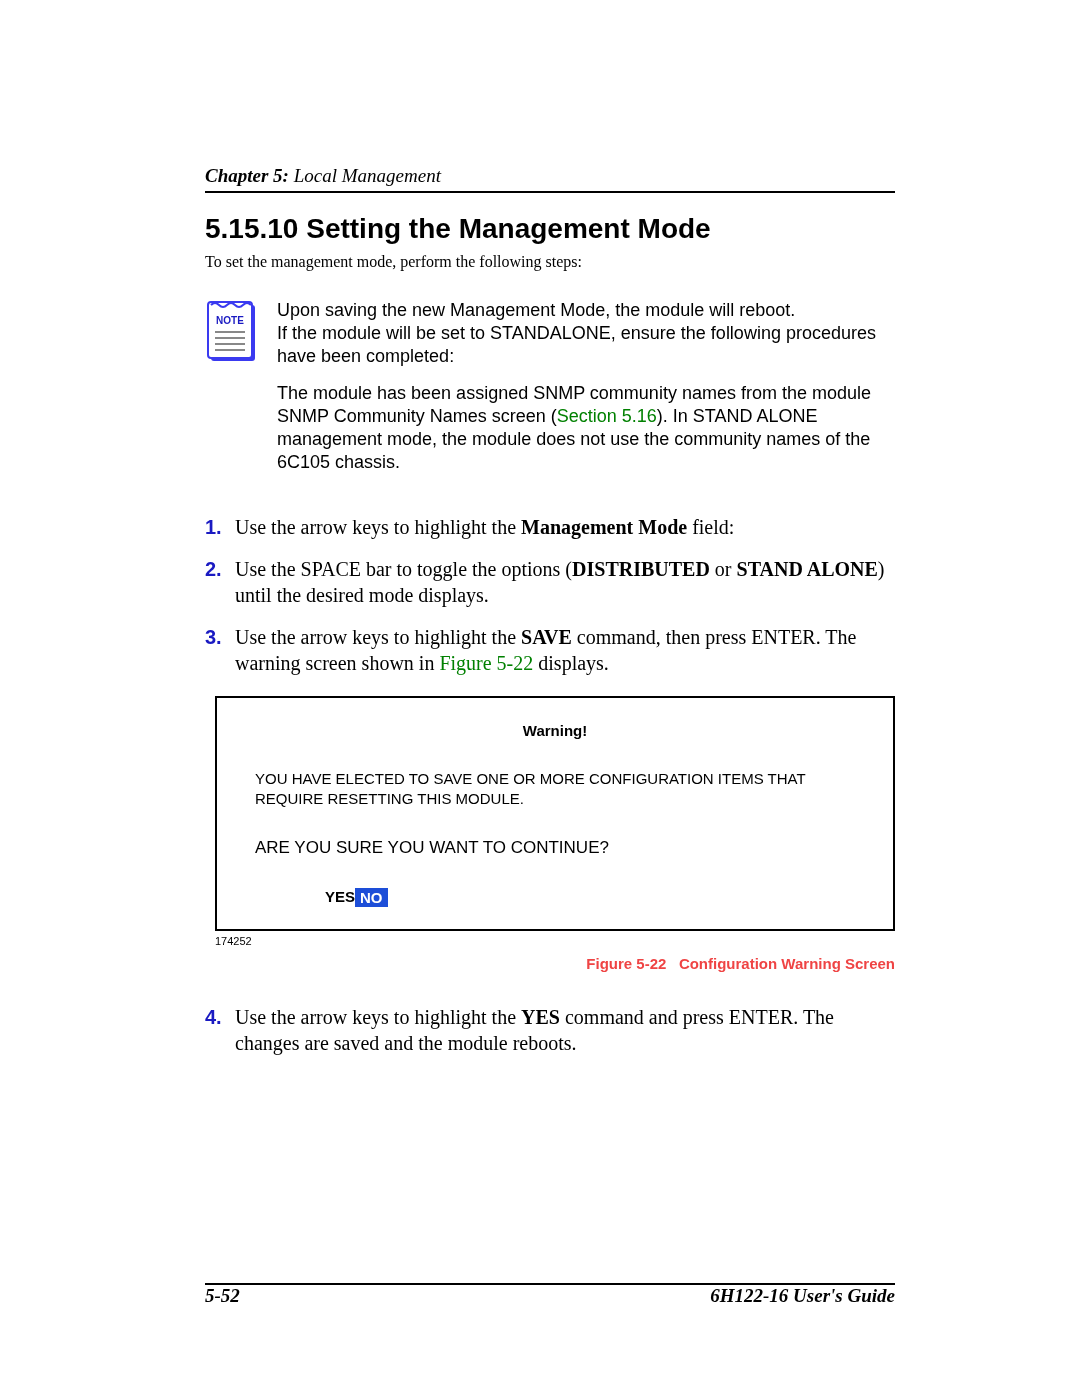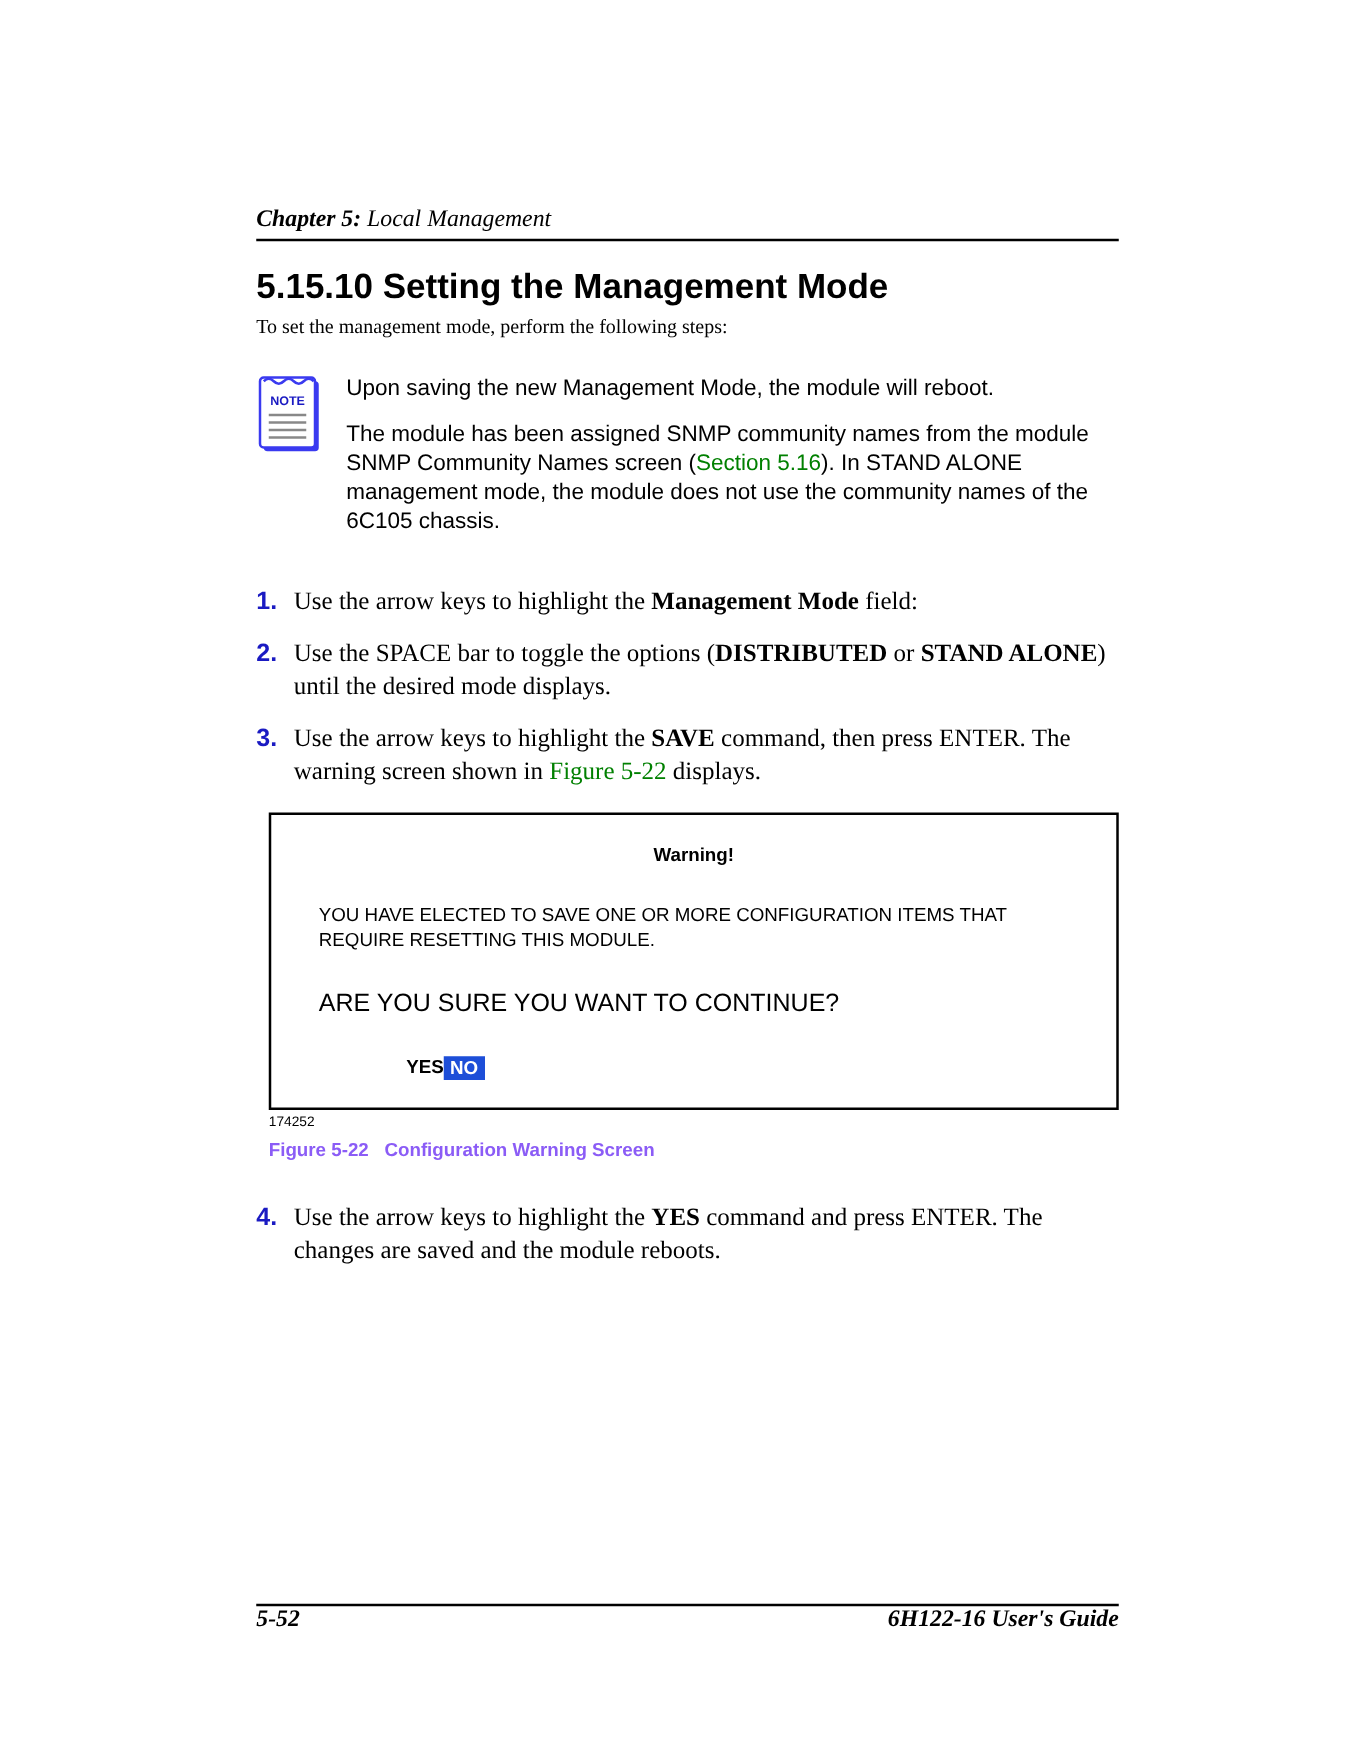--- a/index.html
+++ b/index.html
@@ -92,21 +92,21 @@
     font-weight: bold;
     font-size: 15px;
     margin-bottom: 30px;
   }
   .warn-msg {
     font-size: 15px;
     line-height: 1.3;
     margin-bottom: 30px;
   }
   .warn-q {
-    font-size: 20px;
+    font-size: 17px;
     margin-bottom: 30px;
   }
   .warn-buttons {
     display: flex;
     font-size: 15px;
     font-weight: bold;
   }
   .warn-buttons .yes {
     margin-left: 70px;
   }
@@ -120,22 +120,22 @@
     font-size: 11px;
     text-align: left;
     margin-top: 4px;
     padding-right: 6px;
     color:#000;
   }
   .fig-caption {
     font-family: Arial, Helvetica, sans-serif;
     font-weight: bold;
     font-size: 15px;
-    color: #8b5cf6;
-    text-align: left;
+    color: #ef4444;
+    text-align: right;
     margin-top: 8px;
   }
 
   .after-steps {
     margin: 32px 0 0 0;
     font-size: 20px;
     line-height: 1.3;
     display: flex;
   }
   .after-steps .num {
@@ -188,20 +188,21 @@
         <text x="25" y="25" font-family="Arial" font-size="10" font-weight="bold" fill="#1a1ac2" text-anchor="middle">NOTE</text>
         <line x1="10" y1="33" x2="40" y2="33" stroke="#888" stroke-width="2"></line>
         <line x1="10" y1="39" x2="40" y2="39" stroke="#888" stroke-width="2"></line>
         <line x1="10" y1="45" x2="40" y2="45" stroke="#888" stroke-width="2"></line>
         <line x1="10" y1="51" x2="40" y2="51" stroke="#888" stroke-width="2"></line>
       </svg>
     </div>
     <div class="note-text">
       <p>
         <span>Upon saving the new Management Mode, the module will reboot.</span><br>
+        <span>If the module will be set to STANDALONE, ensure the following procedures have been completed:</span>
       </p>
       <p>
         <span>The module has been assigned SNMP community names from the module SNMP Community Names screen (</span><span class="link">Section 5.16</span><span>). In STAND ALONE management mode, the module does not use the community names of the 6C105 chassis.</span>
       </p>
     </div>
   </div>
 
   <ol class="steps">
     <li>
       <span class="num">1.</span>

